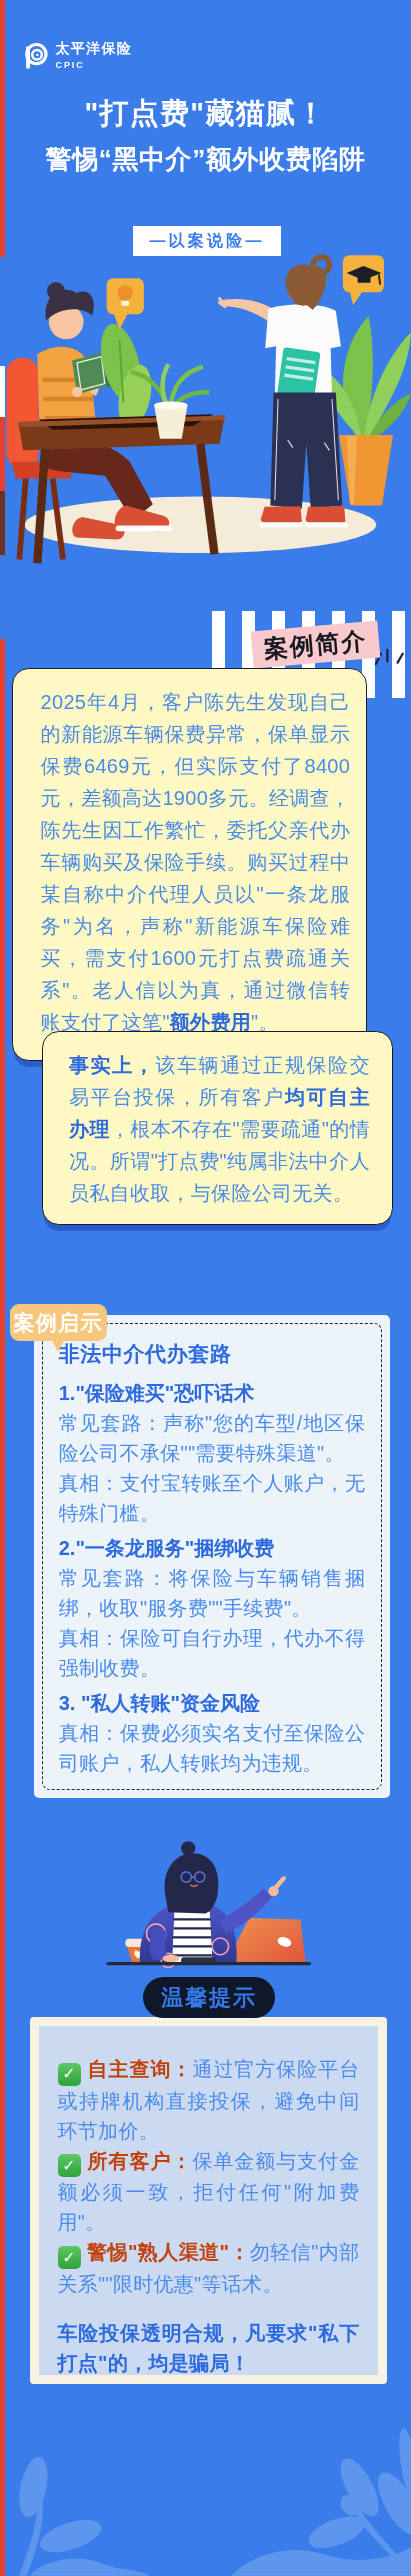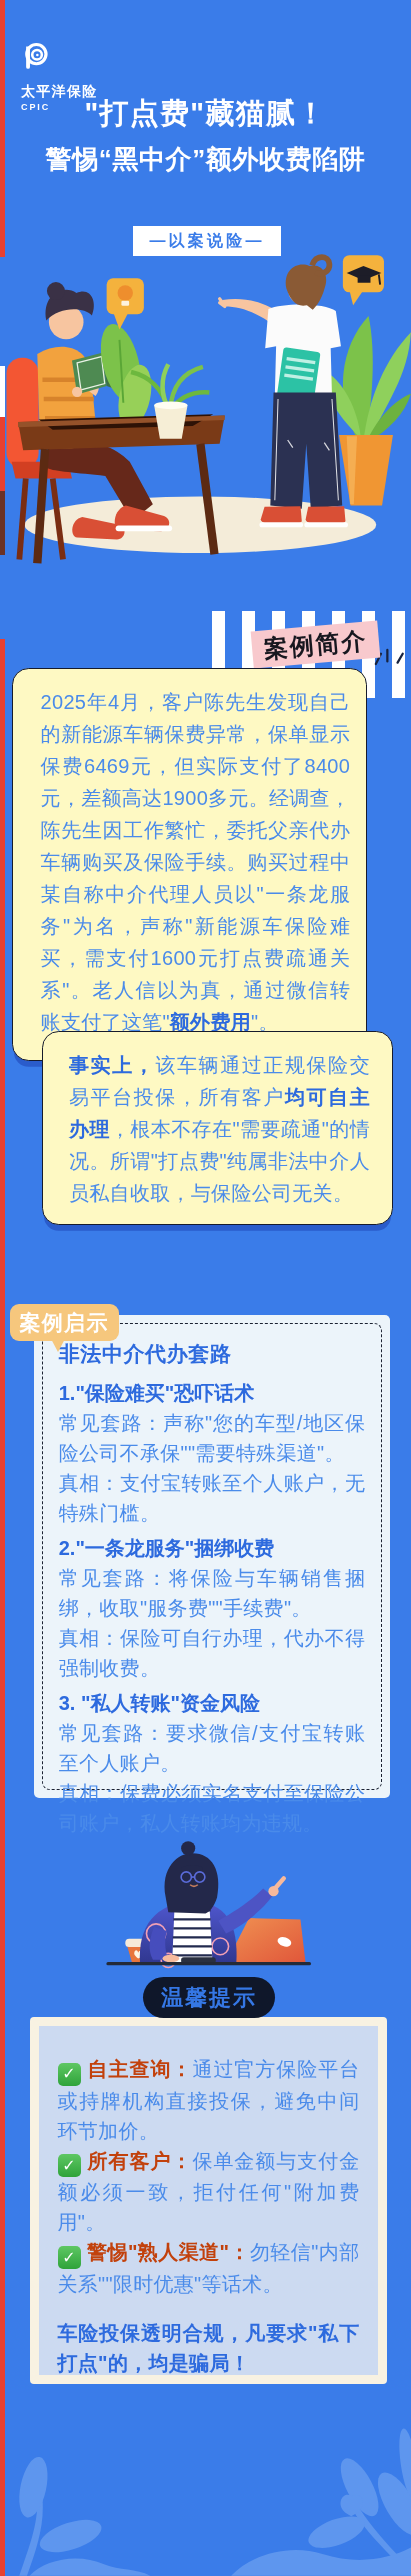--- a/index.html
+++ b/index.html
@@ -3,21 +3,21 @@
 <meta charset="utf-8">
 <style>
   * { margin:0; padding:0; box-sizing:border-box; }
   body { font-family:"Liberation Sans","DejaVu Sans",sans-serif; }
   #poster { position:relative; width:411px; height:2576px; background:#3a7ce9; overflow:hidden; margin:0 auto; }
 
   
   .edge-seg { position:absolute; left:0; width:5.1px; }
 
   
-  .logo-row { position:absolute; left:21px; top:40px; display:flex; align-items:flex-start; gap:13px; color:#fff;flex-direction:column; }
+  .logo-row { position:absolute; left:21px; top:40px; display:flex; align-items:flex-end; gap:5px; color:#fff; }
   .logo-txt-cn { font-size:14px; font-weight:bold; letter-spacing:1.3px; }
   .logo-txt-en { font-size:9px; font-weight:bold; letter-spacing:1.9px; margin-top:1.3px; }
   .title { position:absolute; left:0; width:100%; text-align:center; color:#fff; font-weight:bold; }
   .title-1 { top:94px; font-size:29px; letter-spacing:1.3px; }
   .title-2 { top:142px; font-size:26px; letter-spacing:0.6px; }
   .ribbon { position:absolute; left:133px; top:202px; width:148px; height:30px; background:#fff;
             display:flex; align-items:center; justify-content:center;
             color:#3a7ce9; font-size:16px; font-weight:600; letter-spacing:3.2px;margin-top:24px; }
 
   .illu { position:absolute; left:0; }
@@ -32,21 +32,21 @@
 
   
   .card { position:absolute; background:#fef9c3; border:1.9px solid #161b2c; border-radius:16.7px;
           box-shadow:0 7.7px 0 -1.9px #2a5ccb; }
   .card1 { left:11.6px; top:668px; width:355px; height:393px; padding:16.7px 15.4px 0 28px; }
   .card2 { left:42px; top:1031px; width:351px; height:194px; padding:16.7px 22px 0 26px; }
   .body-text { color:#4a8bea; font-size:20px; line-height:32px; letter-spacing:0.3px; text-align:justify; }
   .b { font-weight:bold; color:#2d6ade; }
 
   
-  .insight-badge { position:absolute; left:9.6px; top:1304px; width:109px; height:37px; background:#f6c77d;
+  .insight-badge { position:absolute; left:9.6px; top:1304px; width:97px; height:37px; background:#f6c77d;
                    border-radius:9px; display:flex; align-items:center; justify-content:center;
                    color:#fff; font-size:21px; font-weight:bold; letter-spacing:1.3px; z-index:3; }
   .insight-badge:after { content:""; position:absolute; left:40px; top:33px; width:0; height:0;
                          border-left:8.3px solid transparent; border-right:8.3px solid transparent;
                          border-top:15.4px solid #f6c77d; }
   .card3 { position:absolute; left:34px; top:1315px; width:356px; height:483px; background:#ecf4fa;
            border-radius:5.1px; z-index:2; }
   .dashed-inner { position:absolute; inset:8.3px; border:1.6px dashed #1b2232; border-radius:8px;
                   padding:10.3px 15.4px 0 15.4px; }
   .scam-heading { color:#2d6ade; font-size:21px; font-weight:bold; letter-spacing:0.6px; margin:5.1px 0 10.3px; }
@@ -208,21 +208,20 @@
 
       <p class="scam-title"><span>1.</span><span>"保险难买"恐吓话术</span></p>
       <p class="scam-line">常见套路：声称"您的车型/地区保险公司不承保""需要特殊渠道"。</p>
       <p class="scam-line">真相：支付宝转账至个人账户，无特殊门槛。</p>
 
       <p class="scam-title"><span>2.</span><span>"一条龙服务"捆绑收费</span></p>
       <p class="scam-line">常见套路：将保险与车辆销售捆绑，收取"服务费""手续费"。</p>
       <p class="scam-line">真相：保险可自行办理，代办不得强制收费。</p>
 
       <p class="scam-title"><span>3.</span> <span>"私人转账"资金风险</span></p>
-      <p class="scam-line">常见套路：要求微信/支付宝转账至个人账户。</p>
       <p class="scam-line">真相：保费必须实名支付至保险公司账户，私人转账均为违规。</p>
     </div>
   </div>
 
   <svg class="illu" style="top:1836px" width="411" height="136" viewBox="0 0 640 212">
     <defs>
       <linearGradient id="lap" x1="0" y1="0" x2="1" y2="1">
         <stop offset="0" stop-color="#f09252"></stop>
           <stop offset="1" stop-color="#e0563a"></stop>
       </linearGradient>

